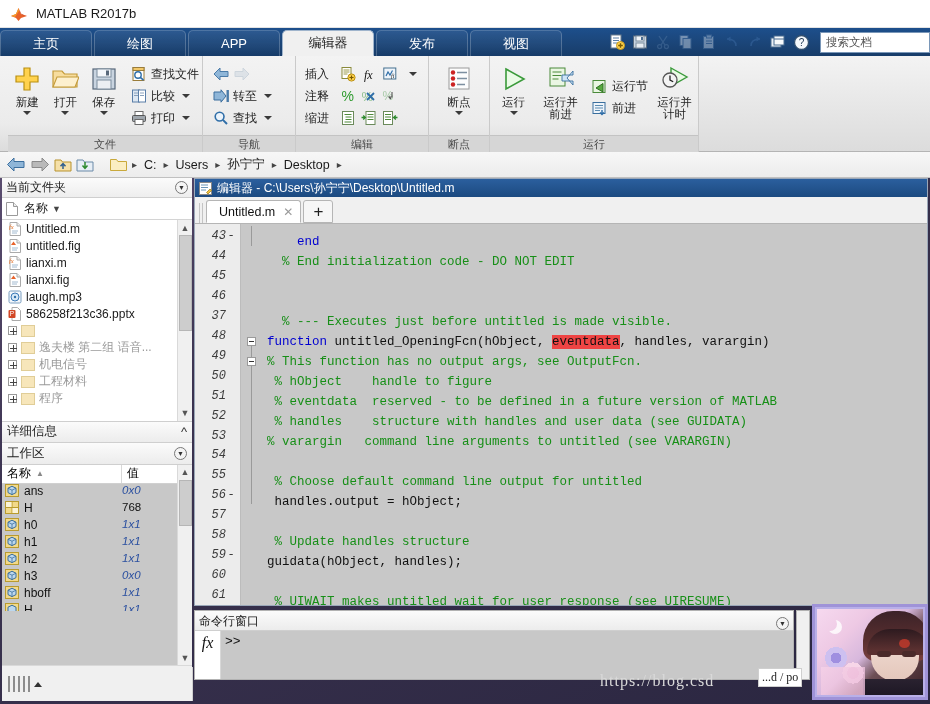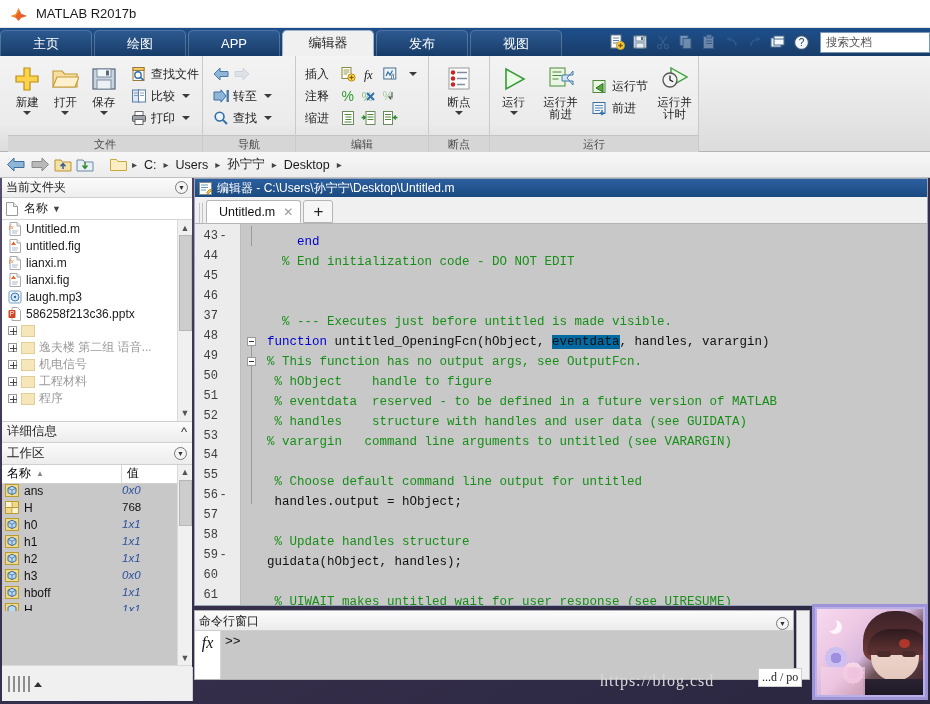--- a/index.html
+++ b/index.html
@@ -205,32 +205,32 @@
     height: 23px; width: 30px; background: #f6f6f6; border: 1px solid #b5b5b5;
     border-radius: 3px 3px 0 0; display: flex; align-items: center; justify-content: center;
     font-size: 17px; color: #222; margin-left: 2px; cursor: default;
   }
   .code-area { flex: 1; display: flex; background: #c8c8c8; overflow: hidden; position: relative; }
   .gutter {
     width: 46px; background: #ececec; border-right: 1px solid #bcbcbc;
     display: flex; flex-direction: column; padding-top: 2px; flex: 0 0 auto;
   }
   .gline { height: 20px; display:flex; align-items:center; justify-content:flex-end;
-           padding-right: 12px; font-size: 12px; color: #3c3c3c;
-           font-family: "Liberation Mono", monospace; }
+           padding-right: 4px; font-size: 12px; color: #3c3c3c;
+           font-family: "Liberation Mono", monospace; font-style: italic; }
   .gminus { width: 10px; text-align:center; color:#3c3c3c; font-family:"Liberation Mono",monospace; }
   .codelines { flex: 1; padding-top: 8px; position: relative; border-radius: 8px; }
   .cline {
     height: 20px; line-height: 20px; white-space: pre;
     font-family: "Liberation Mono", monospace; font-size: 12.5px; color: #111;
     padding-left: 26px; position: relative;
   }
   .cm { color: #178f17; }
   .kw { color: #0000d0; }
-  .hl { background: #0369a1; }
+  .hl { background: #ef4444; }
   .fold {
     position: absolute; left: 6px; top: 5px; width: 9px; height: 9px;
     border: 1px solid #9a9a9a; background: #fff;
   }
   .fold::before { content:''; position:absolute; left:1px; top:3px; width:5px; height:1px; background:#333; }
   .foldline { position: absolute; left: 10px; width: 1px; background: #9a9a9a; }
 
   
   .cmdwin {
     position: absolute; left: 194px; top: 610px; width: 600px; height: 70px;

